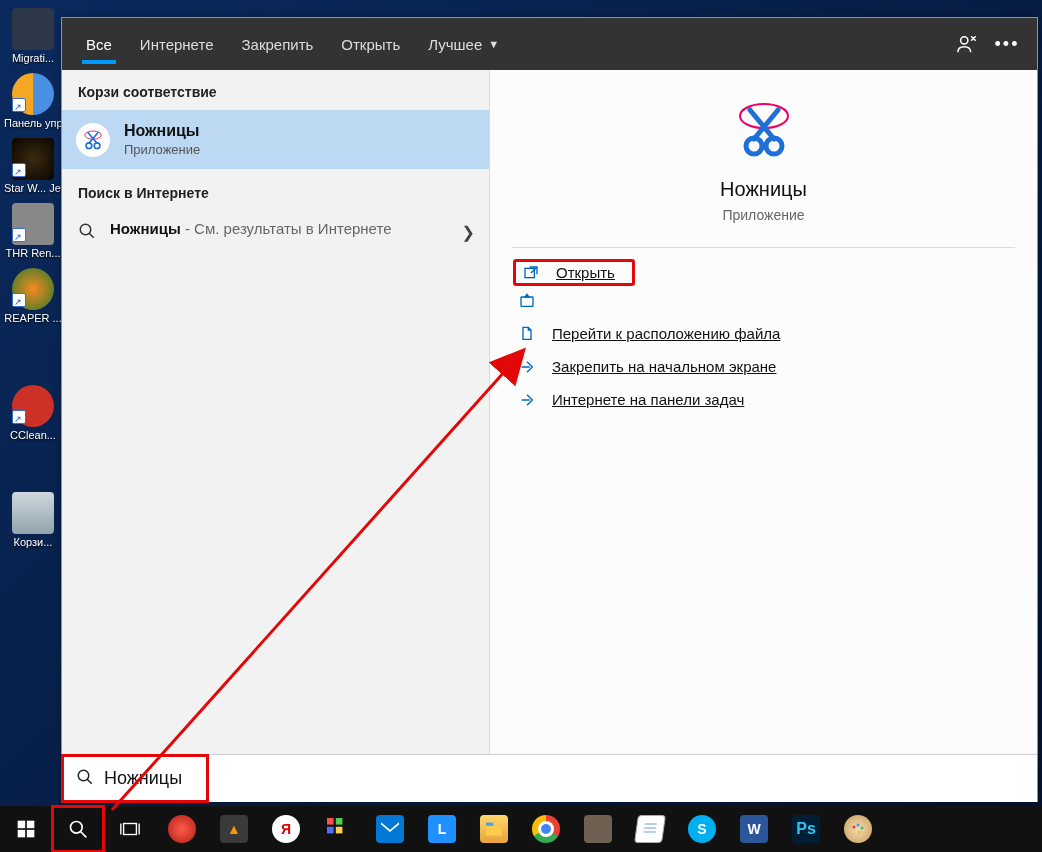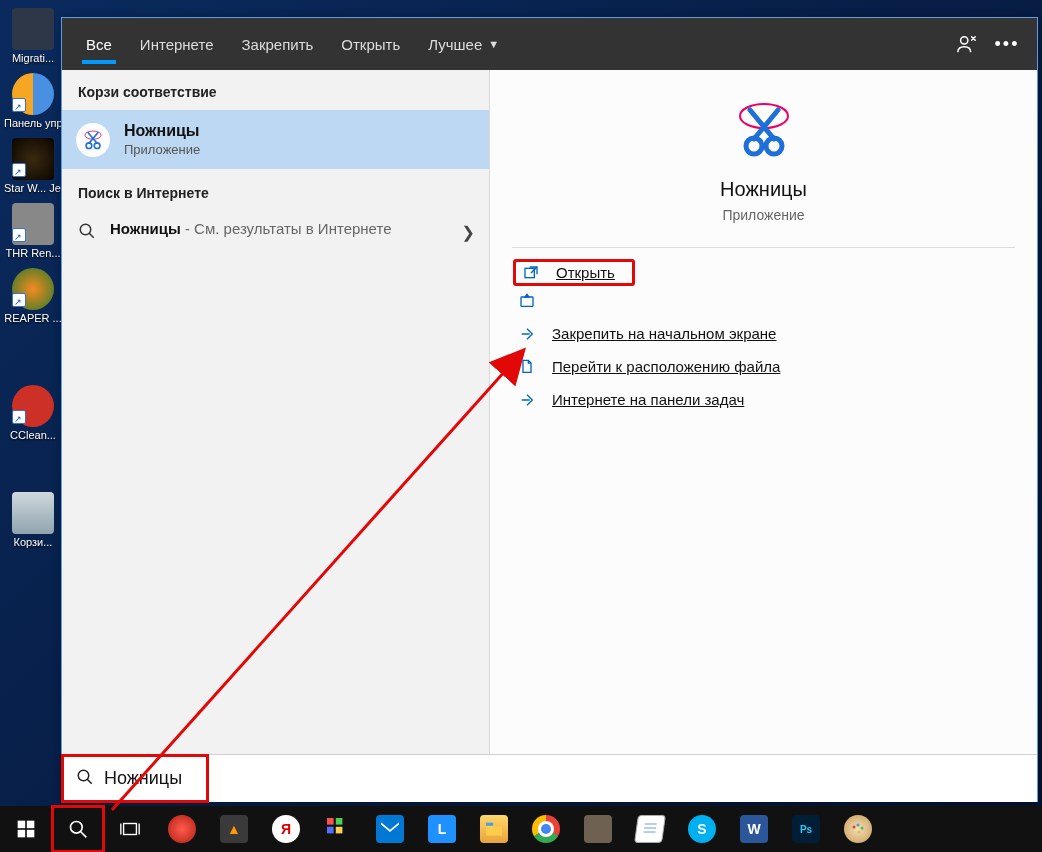--- a/index.html
+++ b/index.html
@@ -263,33 +263,33 @@
           <span class="aic">
             <svg width="16" height="16" viewBox="0 0 24 24" fill="none" stroke="#0067c0" stroke-width="2">
                 <rect x="3" y="6" width="18" height="14" rx="1"></rect>
                 <path d="M12 2l3 4H9z" fill="#0067c0"></path>
               </svg>
           </span>
         </div>
         <div class="action">
           <span class="aic">
             <svg width="16" height="16" viewBox="0 0 24 24" fill="none" stroke="#0067c0" stroke-width="2">
-                <path d="M4 12h12M12 4l8 8-8 8"></path>
-              </svg>
-          </span>
-          <span>Закрепить на начальном экране</span>
-        </div>
-        <div class="action">
-          <span class="aic">
-            <svg width="16" height="16" viewBox="0 0 24 24" fill="none" stroke="#0067c0" stroke-width="2">
                 <path d="M6 2h8l4 4v14H6z"></path>
                 <path d="M14 2v4h4"></path>
               </svg>
           </span>
           <span>Перейти к расположению файла</span>
+        </div>
+        <div class="action">
+          <span class="aic">
+            <svg width="16" height="16" viewBox="0 0 24 24" fill="none" stroke="#0067c0" stroke-width="2">
+                <path d="M4 12h12M12 4l8 8-8 8"></path>
+              </svg>
+          </span>
+          <span>Закрепить на начальном экране</span>
         </div>
         <div class="action">
           <span class="aic">
             <svg width="16" height="16" viewBox="0 0 24 24" fill="none" stroke="#0067c0" stroke-width="2">
                 <path d="M4 12h12M12 4l8 8-8 8"></path>
               </svg>
           </span>
           <span>Интернете на панели задач</span>
         </div>
       </div>
@@ -396,21 +396,21 @@
         </svg>
   </div>
     </div>
   <div class="tb-btn">
       <div class="tb-app" style="background:#00aff0;border-radius:50%">S</div>
     </div>
   <div class="tb-btn">
       <div class="tb-app" style="background:#2b579a">W</div>
     </div>
   <div class="tb-btn">
-      <div class="tb-app" style="background:#001e36;color:#31c5f0;font-size:10px">Ps</div>
+      <div class="tb-app" style="background:#001e36;color:#31c5f0;font-size:16px">Ps</div>
     </div>
   <div class="tb-btn">
       <div class="tb-app" style="background:radial-gradient(circle,#f5deb3,#c79b5a);border-radius:50%">
     <svg width="16" height="16" viewBox="0 0 16 16">
           <circle cx="4" cy="6" r="1.5" fill="#e04040"></circle>
           <circle cx="8" cy="4" r="1.5" fill="#40a0e0"></circle>
           <circle cx="12" cy="7" r="1.5" fill="#40c060"></circle>
           <circle cx="9" cy="11" r="1.5" fill="#e0c040"></circle>
         </svg>
   </div>

